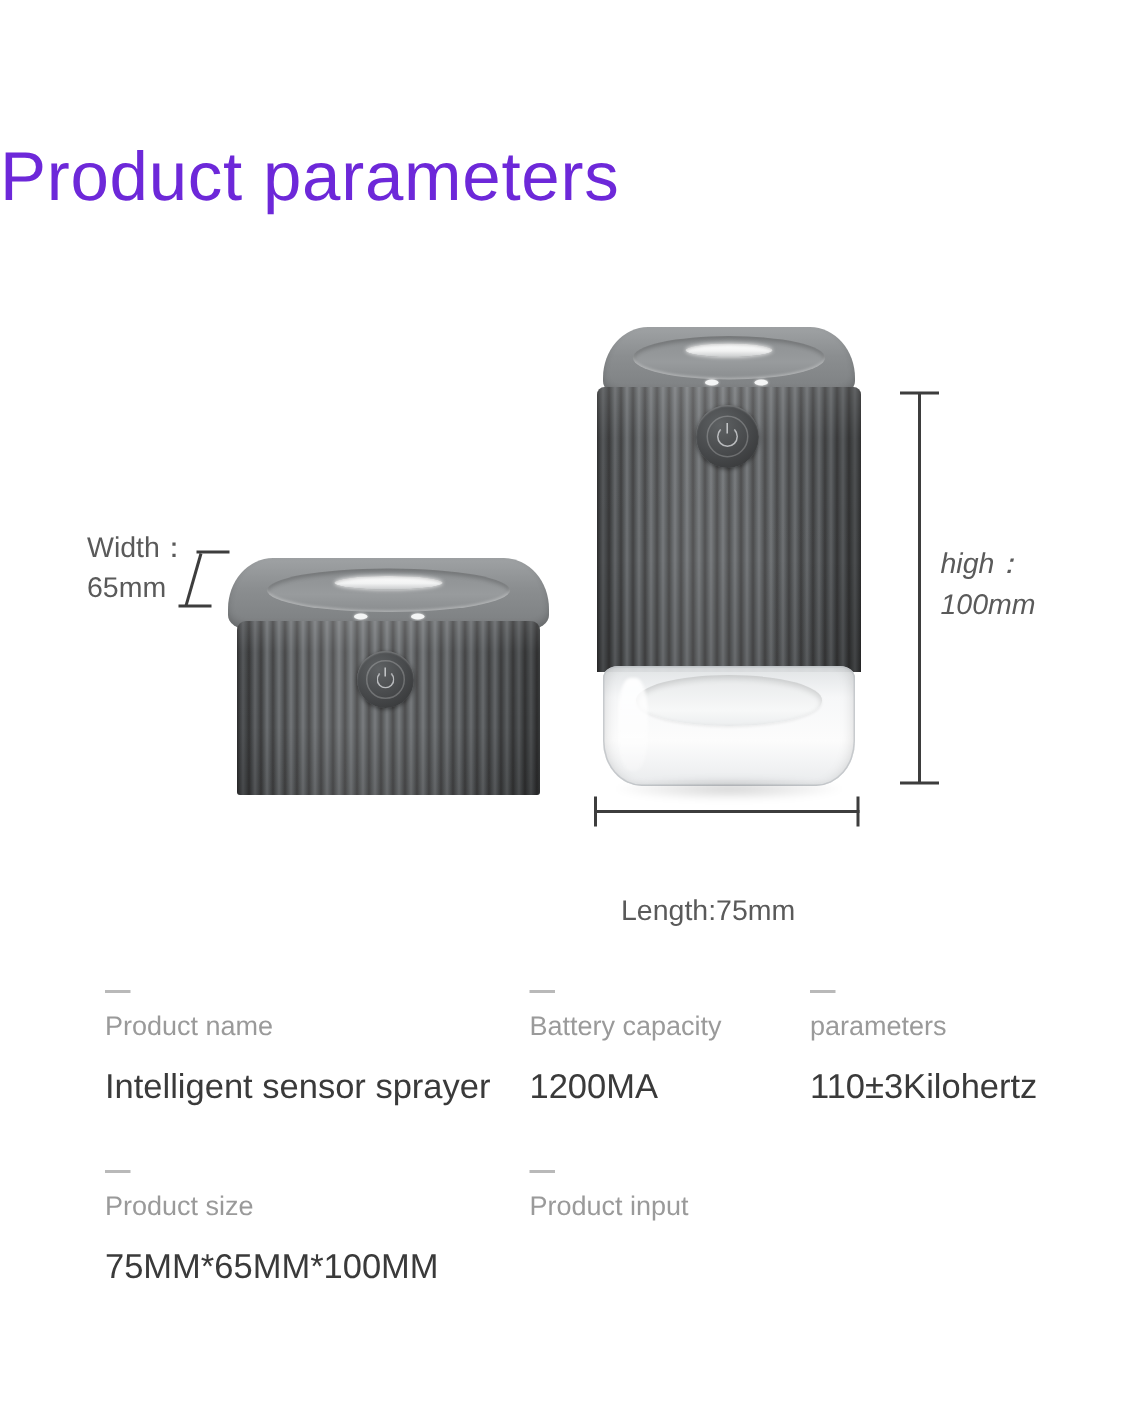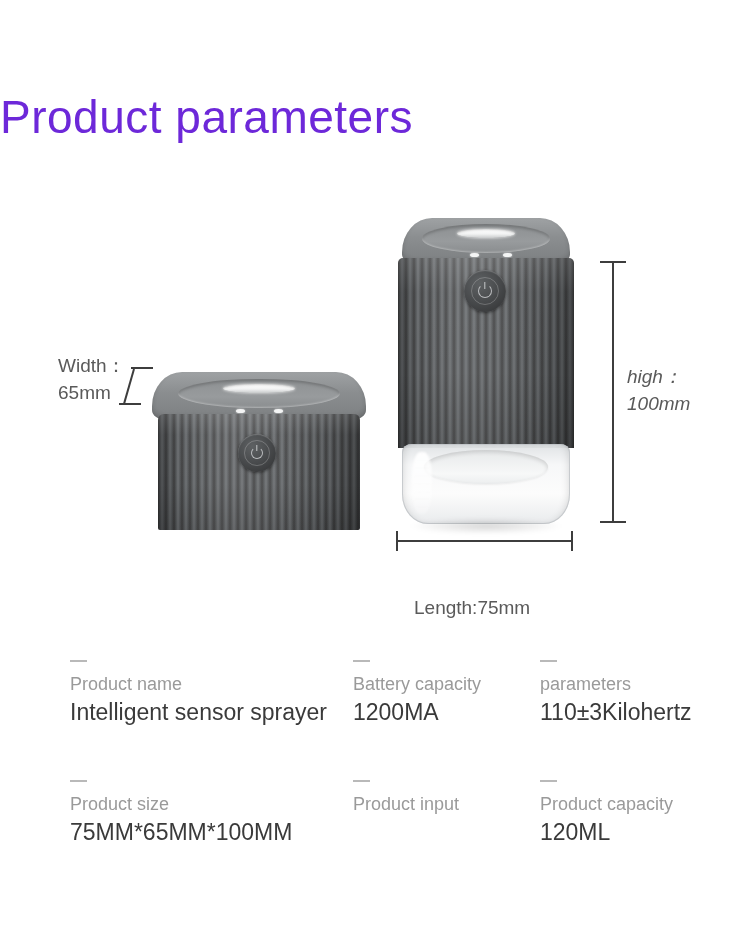--- a/index.html
+++ b/index.html
@@ -284,21 +284,21 @@
   .spec-label {
     font-size: 18px;
     color: #9a9a9a;
     line-height: 24px;
     white-space: nowrap;
   }
   .spec-value {
     font-size: 23px;
     color: #3a3a3a;
     line-height: 30px;
-    margin-top: 1px;
+    margin-top: 13px;
     white-space: nowrap;
   }
 </style>
 </head>
 <body>
 
 <div class="page">
 
   <div class="title">Product parameters</div>
 
@@ -380,21 +380,16 @@
     <div class="spec-row">
       <div class="spec-cell c0">
         <div class="spec-dash"></div>
         <div class="spec-label">Product size</div>
         <div class="spec-value">75MM*65MM*100MM</div>
       </div>
       <div class="spec-cell c1">
         <div class="spec-dash"></div>
         <div class="spec-label">Product input</div>
       </div>
-      <div class="spec-cell c2">
-        <div class="spec-dash"></div>
-        <div class="spec-label">Product capacity</div>
-        <div class="spec-value">120ML</div>
-      </div>
     </div>
 
   </div>
 </div>
 
 </body></html>

